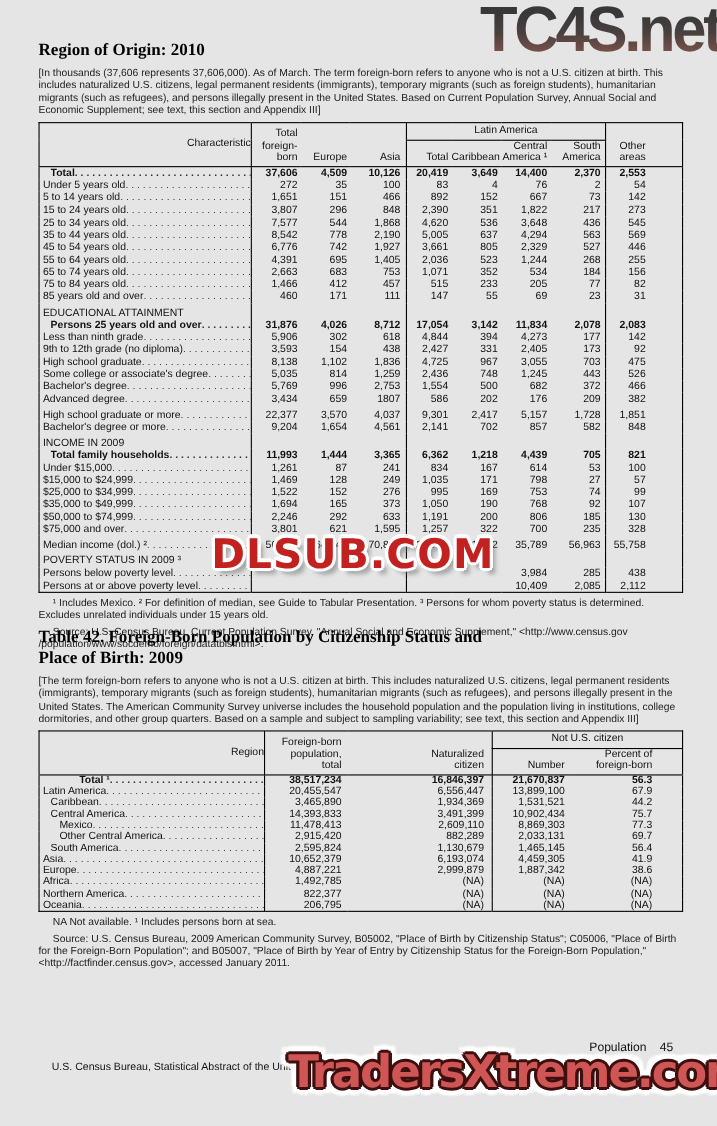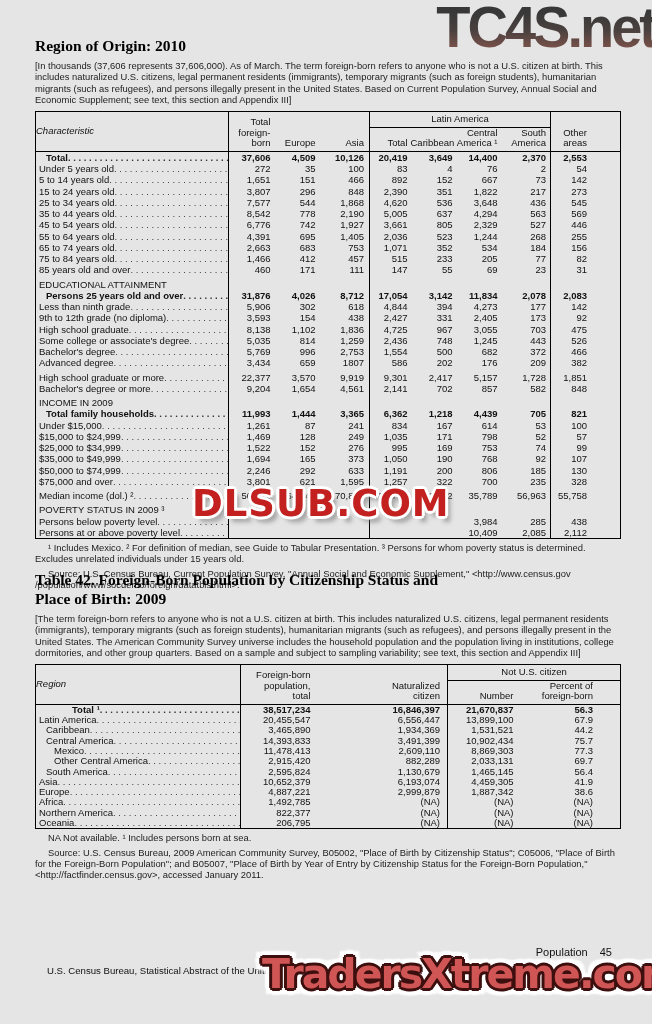--- a/index.html
+++ b/index.html
@@ -9,21 +9,21 @@
   #sec41{top:36px;}
   #sec42{top:570px;}
 
   .ttl{font-family:"Liberation Serif",serif;font-weight:700;font-size:15.5px;line-height:19px;margin:0;color:#000;}
   .note{font-size:9.4px;line-height:11.4px;margin:5px 0 5px;color:#1c1c1c;}
 
   table{border-collapse:collapse;width:585px;table-layout:fixed;}
   th,td{padding:0;font-weight:normal;font-size:9.5px;color:#111;}
   #t41,#t42{border:1px solid #000;border-top:1.6px solid #000;}
   thead th{vertical-align:bottom;padding-bottom:2px;}
-  .hc{text-align:left;vertical-align:middle !important;font-style:italic;}
+  .hc{text-align:right;vertical-align:middle !important;}
   .hr{text-align:right;white-space:pre-line;line-height:10.6px;}
   .br{border-right:1px solid #000;}
   .spanner{text-align:center;border-bottom:1px solid #000;line-height:12px;vertical-align:top;padding-top:1px;}
   thead tr:last-child th, thead th[rowspan]{border-bottom:1px solid #000;}
 
   #t41 tbody td{line-height:11.25px;vertical-align:bottom;}
   #t42 tbody td{line-height:10.3px;vertical-align:bottom;}
   tbody td.num{text-align:right;}
   tr.gap td{padding-top:3px;}
   .b{font-weight:bold;}
@@ -416,21 +416,21 @@
           </tr>
           <tr class="gap">
             <td class="lbl br">
               <span class="lblflex">
                 <span class="t">High school graduate or more</span>
                 <span class="dots"></span>
               </span>
             </td>
             <td class="num c0">22,377</td>
             <td class="num c1">3,570</td>
-            <td class="num c2 br">9,919</td>
+            <td class="num c2 br">4,037</td>
             <td class="num c3">9,301</td>
             <td class="num c4">2,417</td>
             <td class="num c5">5,157</td>
             <td class="num c6 br">1,728</td>
             <td class="num c7">1,851</td>
           </tr>
           <tr>
             <td class="lbl br">
               <span class="lblflex">
                 <span class="t">Bachelor's degree or more</span>
@@ -495,21 +495,21 @@
                 <span class="t">$15,000 to $24,999</span>
                 <span class="dots"></span>
               </span>
             </td>
             <td class="num c0">1,469</td>
             <td class="num c1">128</td>
             <td class="num c2 br">249</td>
             <td class="num c3">1,035</td>
             <td class="num c4">171</td>
             <td class="num c5">798</td>
-            <td class="num c6 br">52</td>
+            <td class="num c6 br">27</td>
             <td class="num c7">57</td>
           </tr>
           <tr>
             <td class="lbl br">
               <span class="lblflex">
                 <span class="t">$25,000 to $34,999</span>
                 <span class="dots"></span>
               </span>
             </td>
             <td class="num c0">1,522</td>

